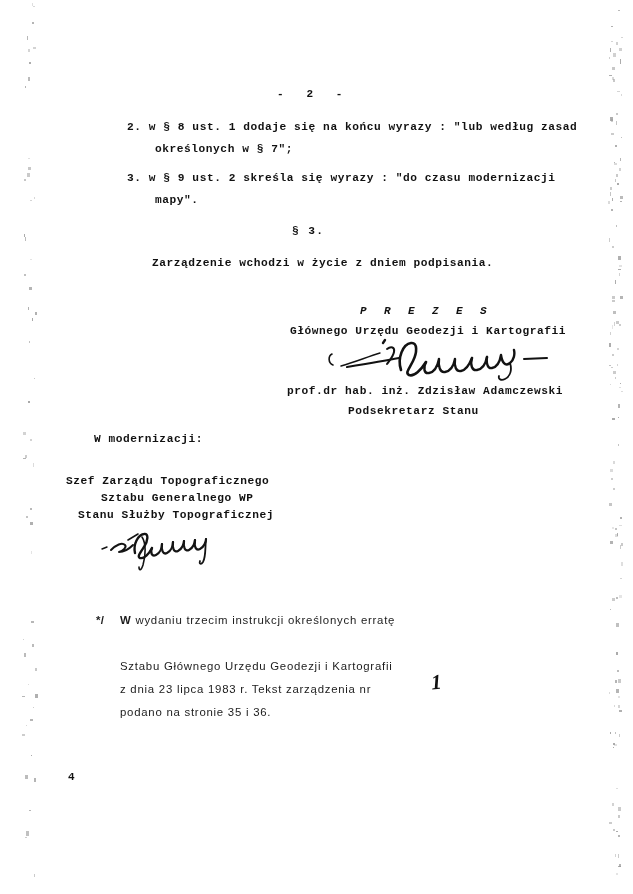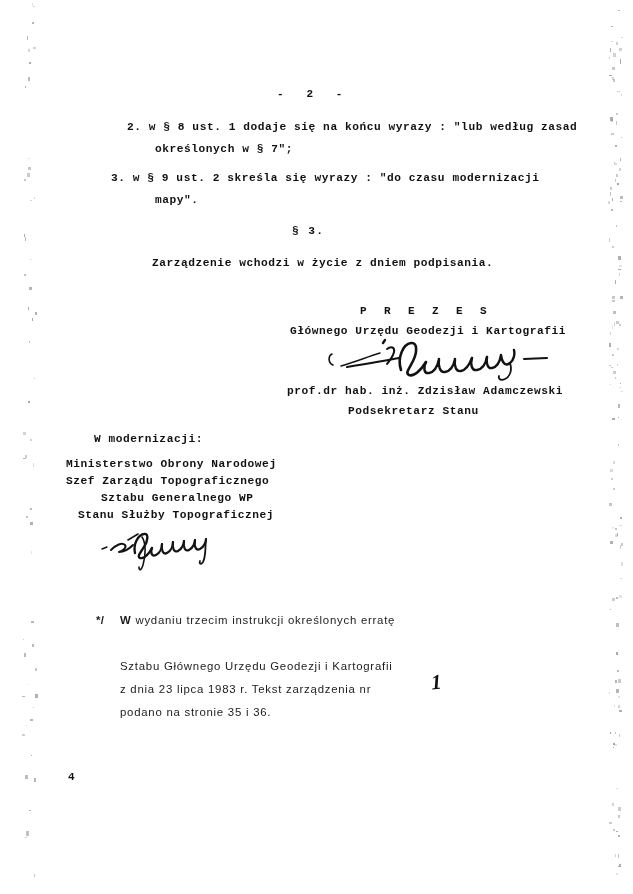--- a/index.html
+++ b/index.html
@@ -36,38 +36,39 @@
   #folio {
     left: 277px;
     top: 89px;
     letter-spacing: 3.2px;
     font-size: 11px;
   }
 
   
   #clause-2-l1 { left: 127px; top: 122px; }
   #clause-2-l2 { left: 155px; top: 144px; }
-  #clause-3-l1 { left: 111px; top: 173px; }
+  #clause-3-l1 { left: 127px; top: 173px; }
   #clause-3-l2 { left: 155px; top: 195px; }
 
   
   #section-mark {
     left: 292px;
     top: 226px;
     letter-spacing: 1.4px;
   }
 
   #effective-clause { left: 152px; top: 258px; }
 
   
   #sig-title {
     left: 360px;
     top: 306px;
     letter-spacing: 5.4px;
     font-size: 11px;
+    font-style: italic;
   }
   #sig-office { left: 290px; top: 326px; }
   #sig-name   { left: 287px; top: 386px; }
   #sig-role   { left: 348px; top: 406px; }
 
   
   #agree-heading { left: 94px; top: 434px; }
   #min-l1 { left: 66px;  top: 459px; }
   #min-l2 { left: 66px;  top: 476px; }
   #min-l3 { left: 101px; top: 493px; }
@@ -359,21 +360,20 @@
                C177 26 180 31 185 27 C189 24 190 18 189 14" stroke-width="2.4"></path>
       <path d="M185 27 C187 33 186 40 180 43 C176 45 173 43 174 40" stroke-width="1.8"></path>
       <path d="M199 23 L222 22" stroke-width="2"></path>
     </g>
   </svg>
 
   <div class="tw" id="sig-name">prof.dr hab. inż. Zdzisław Adamczewski</div>
   <div class="tw" id="sig-role">Podsekretarz Stanu</div>
 
   <div class="tw" id="agree-heading">W modernizacji:</div>
-  <div class="tw" id="min-l1">Ministerstwo Obrony Narodowej</div>
   <div class="tw" id="min-l2">Szef Zarządu Topograficznego</div>
   <div class="tw" id="min-l3">Sztabu Generalnego WP</div>
   <div class="tw" id="min-l4">Stanu Służby Topograficznej</div>
 
   <svg class="ink" id="signature-military" width="130" height="50" viewBox="0 0 130 50">
     <g fill="none" stroke="#141414" stroke-linecap="round" stroke-linejoin="round">
       <path d="M4 26 L9 24" stroke-width="1.4"></path>
       <path d="M13 27 C18 22 24 19 27 22 C29 24 25 28 21 29
                C26 29 31 26 35 22" stroke-width="2"></path>
       <path d="M30 17 L40 11" stroke-width="1.6"></path>

